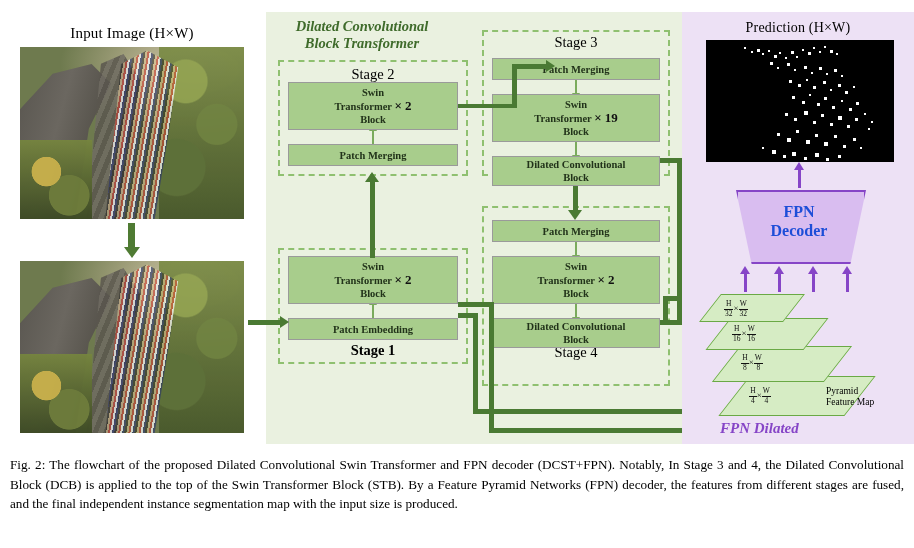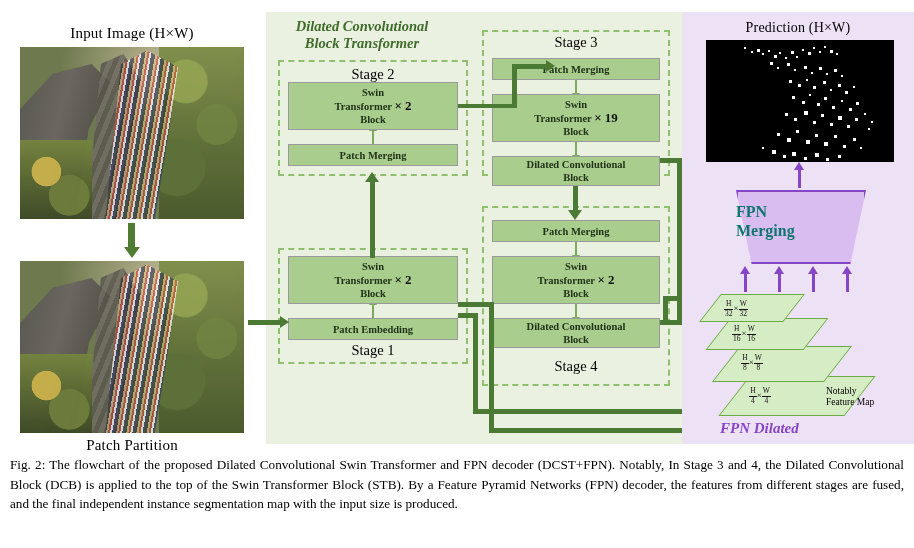--- a/index.html
+++ b/index.html
@@ -100,22 +100,22 @@
      background:linear-gradient(90deg,#4a7a33 0%,#4a7a33 40%,#8645c7 95%);}
 
   
   #pred-img{position:absolute;background:#000;overflow:hidden;}
   #pred-img .d{position:absolute;background:#fff;}
 
   
   .trapz{position:absolute;background:#d9bdf0;border:2px solid #8645c7;
      clip-path:polygon(12% 0,88% 0,100% 100%,0 100%);
      transform:scaleY(-1);}
-  .trapz-text{position:absolute;color:#0f766e;font-weight:bold;
-     font-size:16px;line-height:19px;text-align:left;}
+  .trapz-text{position:absolute;color:#1d4ed8;font-weight:bold;
+     font-size:16px;line-height:19px;text-align:center;}
 
   
   .pgram{position:absolute;background:#d6ecc4;border:1.6px solid #6aa945;
      transform:skewX(-38deg);}
   .pgram-lbl{position:absolute;font-size:9px;text-align:center;color:#111;}
   .frac{display:inline-block;vertical-align:middle;text-align:center;font-size:7.5px;line-height:8.5px;}
   .frac .n{display:block;border-bottom:1px solid #111;padding:0 1px;}
   .frac .d2{display:block;padding:0 1px;}
   .pyr-name{position:absolute;font-size:9.5px;line-height:11px;text-align:left;}
 
@@ -147,32 +147,31 @@
 
     <div class="photo" style="left:12px;top:236px;width:224px;height:172px;">
       <div class="sky"></div>
       <div class="trees"></div>
       <div class="wall"></div>
       <div class="wall2"></div>
       <div class="crowd"></div>
       <div class="trees2"></div>
     </div>
 
-    <div class="panel-title" style="position:absolute;left:0;top:412px;width:248px;">Patch Partition</div>
   </div>
 
   <div id="backbone">
 
     <div class="region-title" style="left:6px;top:6px;width:180px;">
       <span>Dilated Convolutional</span><br>
       <span>Block Transformer</span>
     </div>
 
     <div class="stage-box" style="left:12px;top:236px;width:190px;height:116px;"></div>
-    <div class="stage-label" style="left:12px;top:330px;width:190px;">Stage 1</div>
+    <div class="stage-label" style="left:12px;top:330px;width:190px;font-weight:bold;">Stage 1</div>
 
     <div class="blk" style="left:22px;top:306px;width:170px;height:22px;">
       <span class="lines">Patch Embedding</span>
     </div>
     <div class="tiny-arrow up" style="left:106px;top:292px;height:14px;"></div>
     <div class="blk" style="left:22px;top:244px;width:170px;height:48px;">
       <span class="lines">
         <span>Swin</span><br>
         <span>Transformer</span>
         <span class="mult">× 2</span><br>
@@ -216,21 +215,21 @@
     </div>
     <div class="tiny-arrow" style="left:309px;top:130px;height:14px;"></div>
     <div class="blk" style="left:226px;top:144px;width:168px;height:30px;">
       <span class="lines">
         <span>Dilated Convolutional</span><br>
         <span>Block</span>
       </span>
     </div>
 
     <div class="stage-box" style="left:216px;top:194px;width:188px;height:180px;"></div>
-    <div class="stage-label" style="left:216px;top:346px;width:188px;">Stage 4</div>
+    <div class="stage-label" style="left:216px;top:332px;width:188px;">Stage 4</div>
 
     <div class="blk" style="left:226px;top:208px;width:168px;height:22px;">
       <span class="lines">Patch Merging</span>
     </div>
     <div class="tiny-arrow" style="left:309px;top:230px;height:14px;"></div>
     <div class="blk" style="left:226px;top:244px;width:168px;height:48px;">
       <span class="lines">
         <span>Swin</span><br>
         <span>Transformer</span>
         <span class="mult">× 2</span><br>
@@ -368,21 +367,21 @@
       <div class="d" style="left:86%;top:72%;width:2px;height:2px;"></div>
       <div class="d" style="left:88%;top:66%;width:2px;height:2px;"></div>
     </div>
 
     <div class="pur" style="left:116px;top:154px;width:3px;height:22px;"></div>
     <div class="pur-head-u" style="left:112px;top:150px;"></div>
 
     <div class="trapz" style="left:54px;top:178px;width:126px;height:70px;"></div>
     <div class="trapz-text" style="left:54px;top:190px;width:126px;">
       <span>FPN</span><br>
-      <span>Merging</span>
+      <span>Decoder</span>
     </div>
 
     <div class="pur" style="left:62px;top:258px;width:3px;height:22px;"></div>
     <div class="pur-head-u" style="left:58px;top:254px;"></div>
     <div class="pur" style="left:96px;top:258px;width:3px;height:22px;"></div>
     <div class="pur-head-u" style="left:92px;top:254px;"></div>
     <div class="pur" style="left:130px;top:258px;width:3px;height:22px;"></div>
     <div class="pur-head-u" style="left:126px;top:254px;"></div>
     <div class="pur" style="left:164px;top:258px;width:3px;height:22px;"></div>
     <div class="pur-head-u" style="left:160px;top:254px;"></div>
@@ -399,21 +398,21 @@
       <span class="frac"><span class="n">H</span><span class="d2">16</span></span>×<span class="frac"><span class="n">W</span><span class="d2">16</span></span>
     </div>
     <div class="pgram-lbl" style="left:40px;top:342px;width:60px;">
       <span class="frac"><span class="n">H</span><span class="d2">8</span></span>×<span class="frac"><span class="n">W</span><span class="d2">8</span></span>
     </div>
     <div class="pgram-lbl" style="left:48px;top:375px;width:60px;">
       <span class="frac"><span class="n">H</span><span class="d2">4</span></span>×<span class="frac"><span class="n">W</span><span class="d2">4</span></span>
     </div>
 
     <div class="pyr-name" style="left:144px;top:374px;">
-      <span>Notably</span><br>
+      <span>Pyramid</span><br>
       <span>Feature Map</span>
     </div>
 
     <div class="fpn-caption" style="left:38px;top:408px;">FPN Dilated</div>
   </div>
 
   <div id="caption">Fig. 2: The flowchart of the proposed Dilated Convolutional Swin Transformer and FPN decoder (DCST+FPN). Notably, In Stage 3 and 4, the Dilated Convolutional Block (DCB) is applied to the top of the Swin Transformer Block (STB). By a Feature Pyramid Networks (FPN) decoder, the features from different stages are fused, and the final independent instance segmentation map with the input size is produced.</div>
 
 </div>
 

